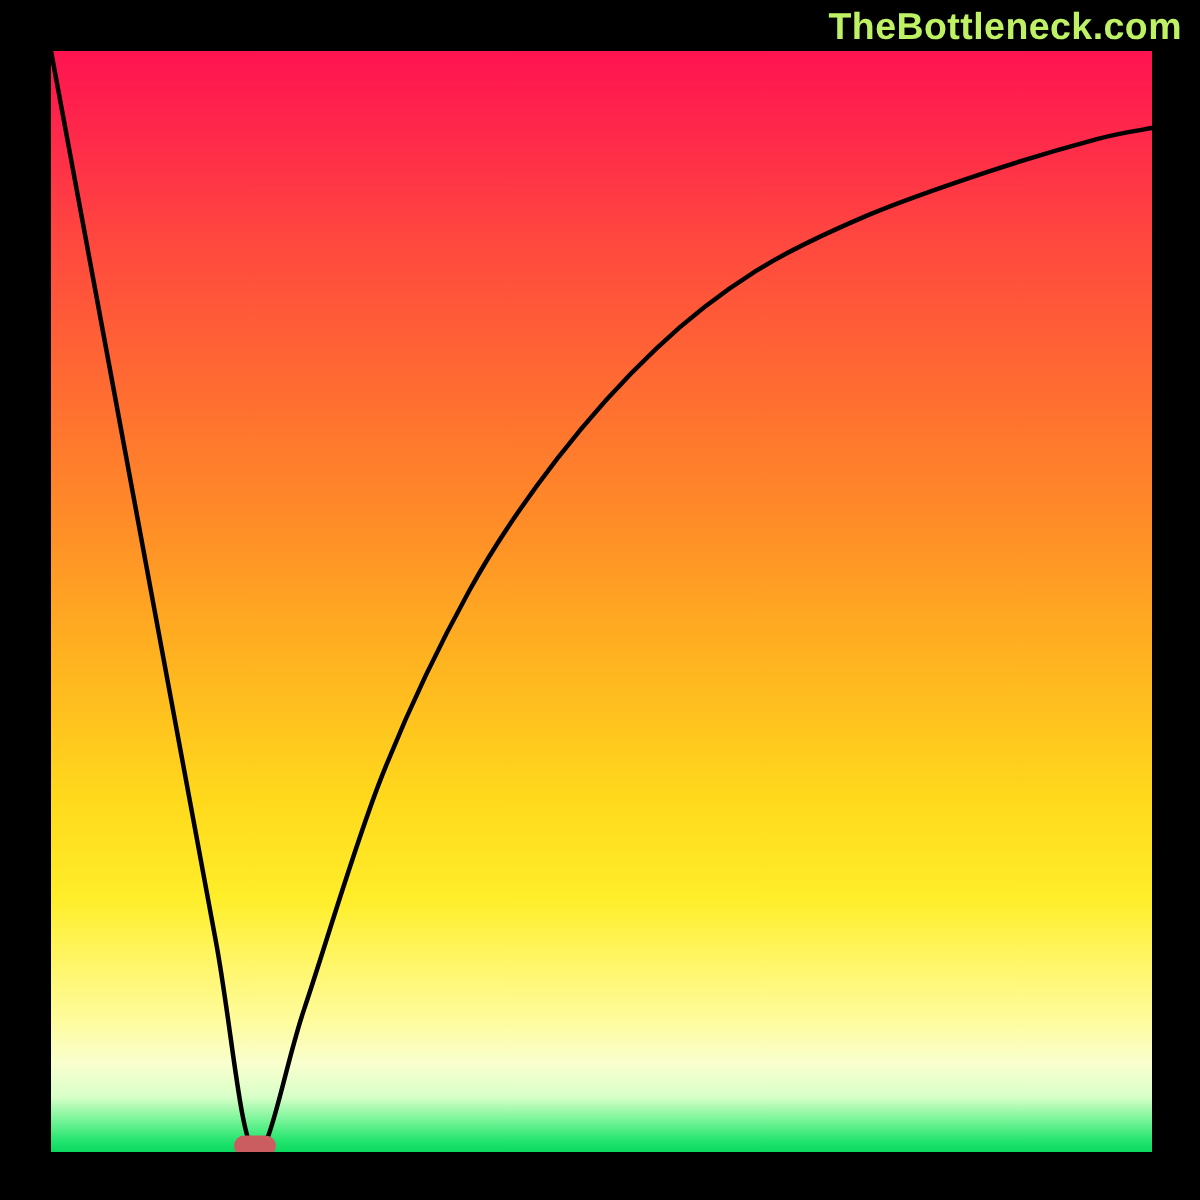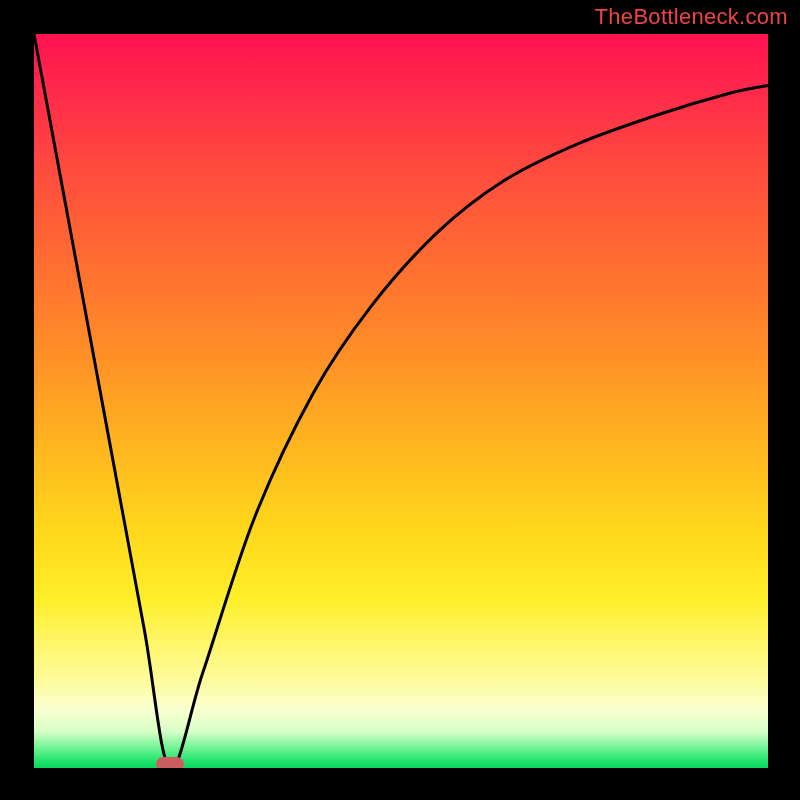--- a/index.html
+++ b/index.html
@@ -14,23 +14,23 @@
   .container {
     position: relative;
     width: 800px;
     height: 800px;
     background: #000;
   }
   .watermark {
     position: absolute;
     top: 4px;
     right: 12px;
-    color: #ef4444;
-    font-size: 22px;
-    font-weight: 400;
+    color: #bef264;
+    font-size: 25px;
+    font-weight: 700;
     letter-spacing: 0.3px;
     z-index: 20;
     user-select: none;
   }
   .plot-area {
     position: absolute;
     left: 34px;
     top: 34px;
     width: 734px;
     height: 734px;

